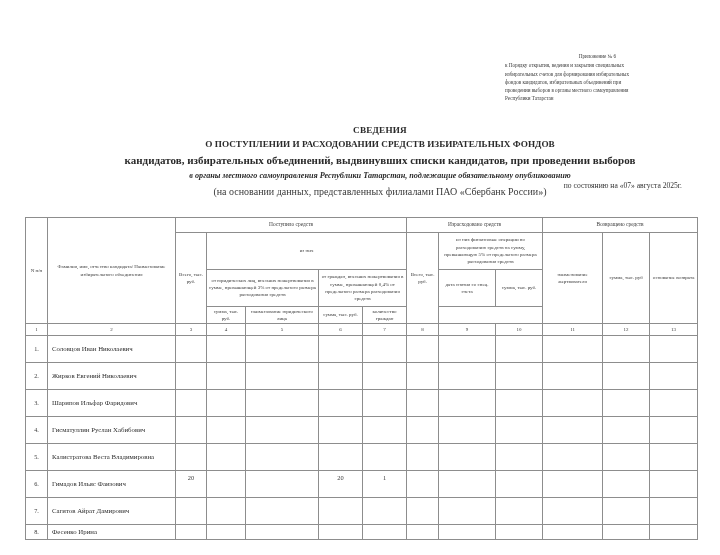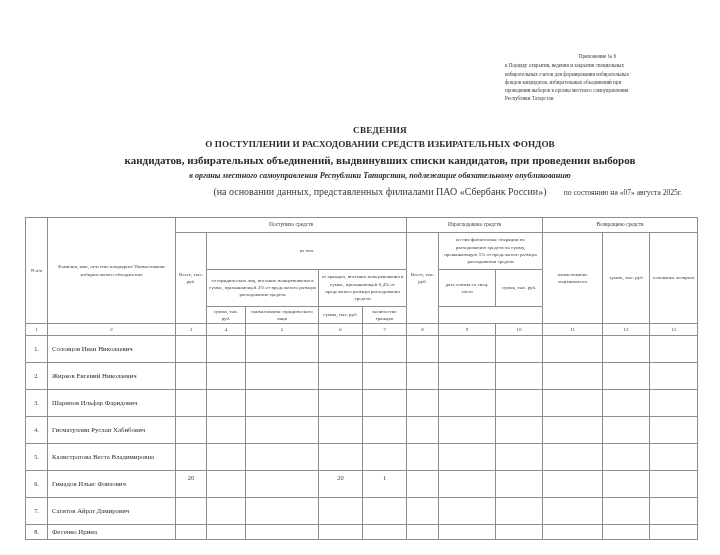--- a/index.html
+++ b/index.html
@@ -74,21 +74,21 @@
   .titles .t5 {
     font-size: 10px;
     font-weight: normal;
     line-height: 1.7;
     color: #3a3a3a;
   }
 
   
   .dateline {
     position: absolute;
-    top: 188px;
+    top: 181px;
     right: 38px;
     font-size: 7.6px;
     color: #333;
   }
 
   
   .tbl-wrap {
     position: absolute;
     left: 25px;
     top: 217px;

